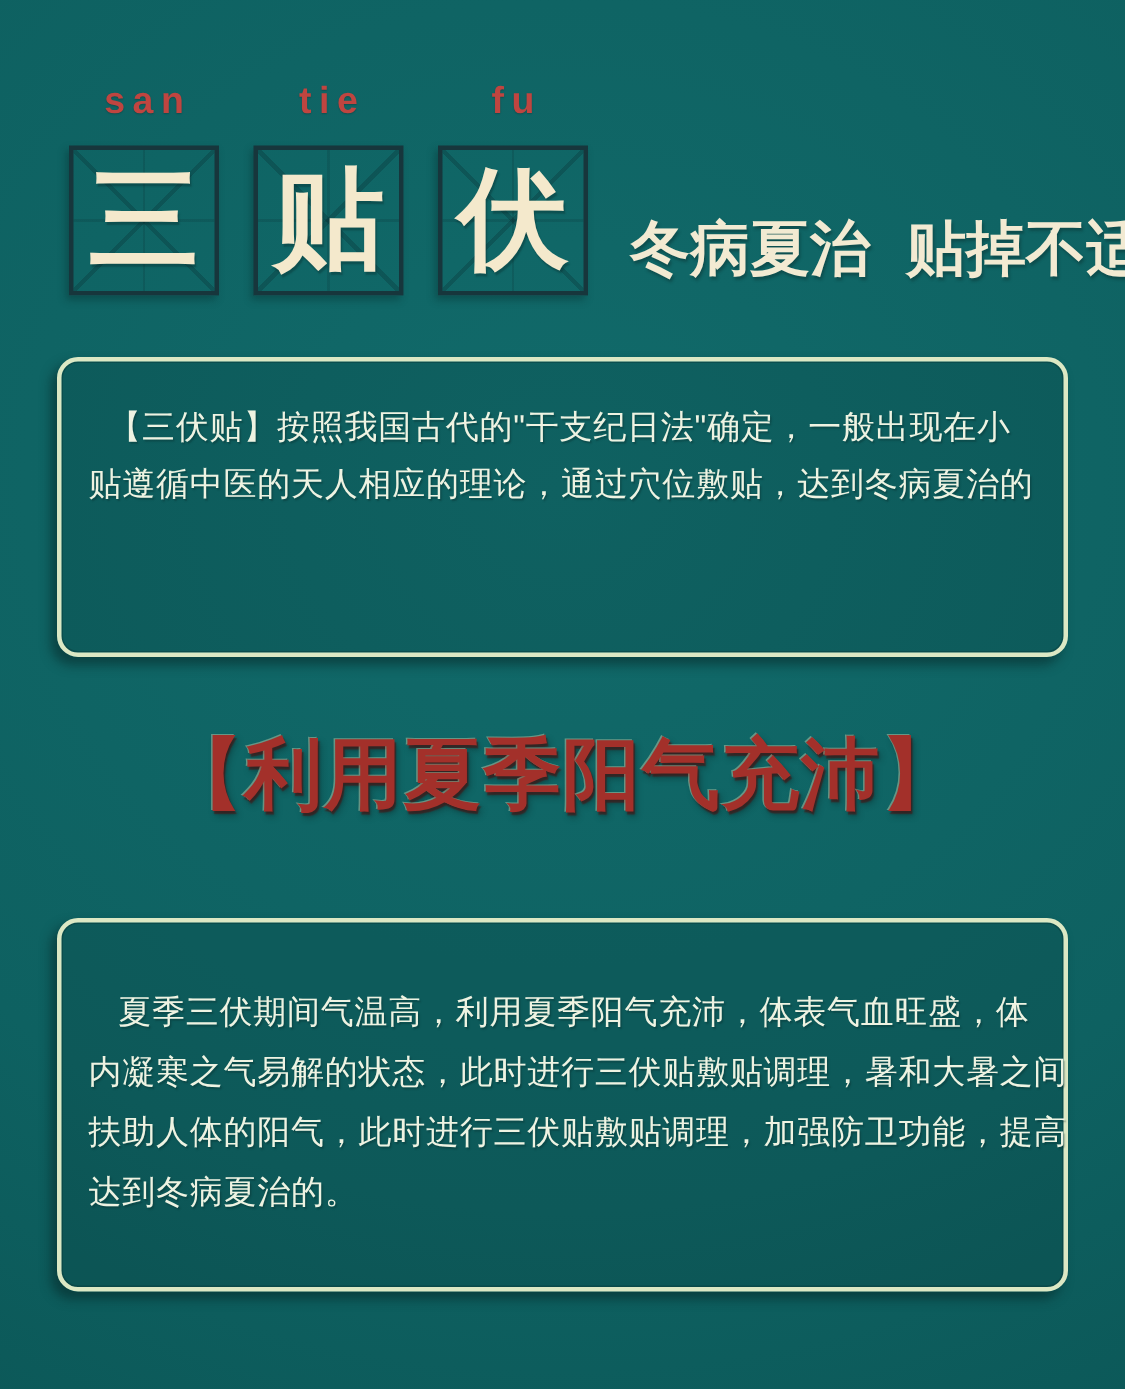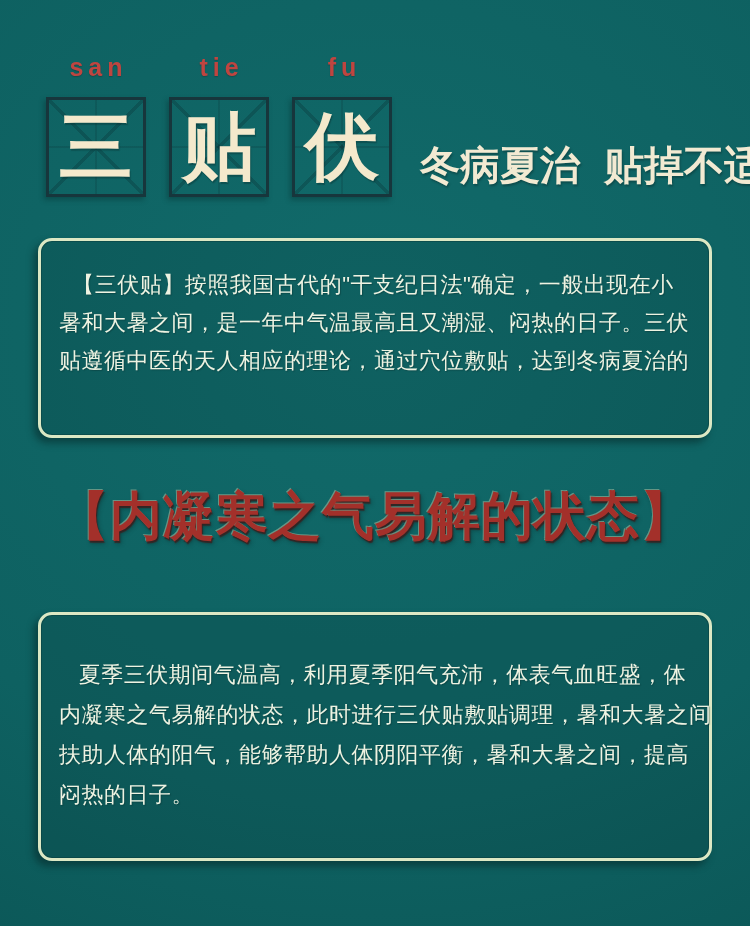--- a/index.html
+++ b/index.html
@@ -105,26 +105,25 @@
         <div class="char-box">
           <span class="char">伏</span>
         </div>
       </div>
     </div>
     <div class="headline">冬病夏治 贴掉不适</div>
   </div>
 
   <div class="panel panel-intro">
     <p class="t-line indent-sm">【三伏贴】按照我国古代的"干支纪日法"确定，一般出现在小</p>
-    <p class="t-line">暑和大暑之间，是一年中气温最高且又潮湿、闷热的日子。三伏</p>
     <p class="t-line">贴遵循中医的天人相应的理论，通过穴位敷贴，达到冬病夏治的</p>
   </div>
 
-  <h2 class="section-title">【内凝寒之气易解的状态】</h2>
+  <h2 class="section-title">【利用夏季阳气充沛】</h2>
 
   <div class="panel panel-detail">
     <p class="t-line indent-md">夏季三伏期间气温高，利用夏季阳气充沛，体表气血旺盛，体</p>
     <p class="t-line">内凝寒之气易解的状态，此时进行三伏贴敷贴调理，暑和大暑之间</p>
-    <p class="t-line">扶助人体的阳气，能够帮助人体阴阳平衡，暑和大暑之间，提高</p>
-    <p class="t-line">闷热的日子。</p>
+    <p class="t-line">扶助人体的阳气，此时进行三伏贴敷贴调理，加强防卫功能，提高</p>
+    <p class="t-line">达到冬病夏治的。</p>
   </div>
 
 </div>
 
 </body></html>

